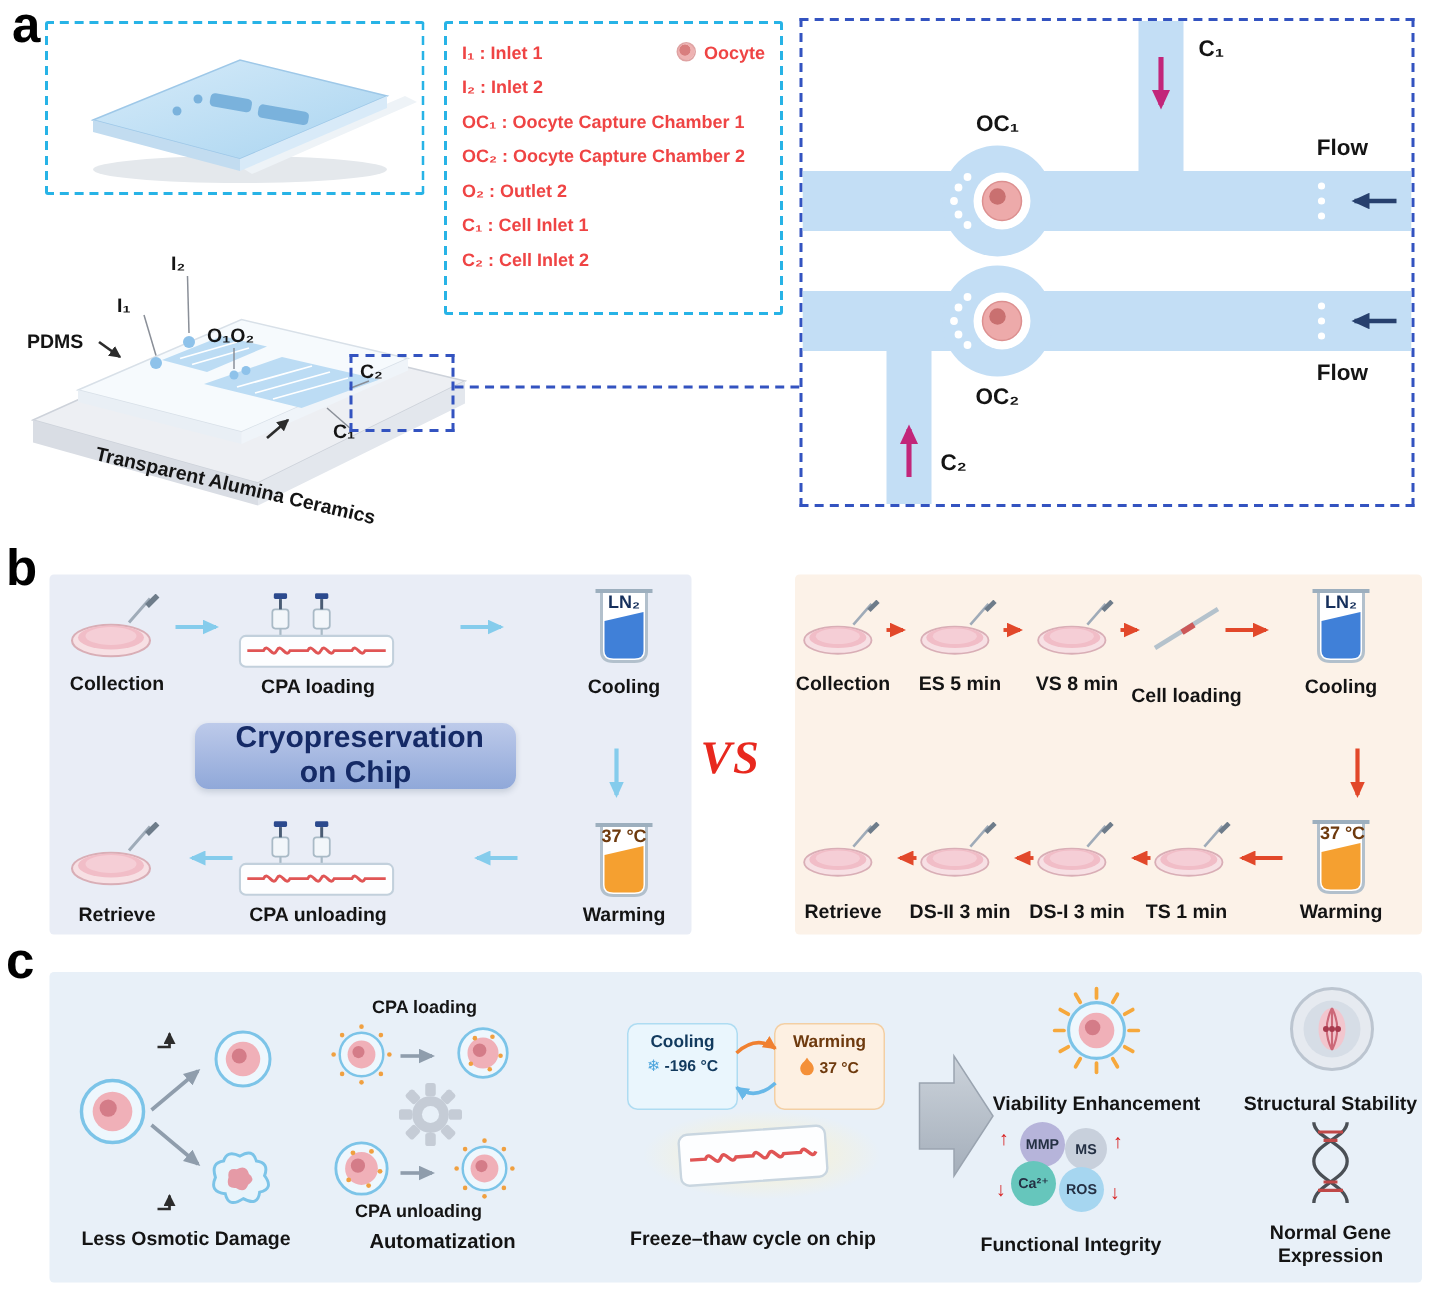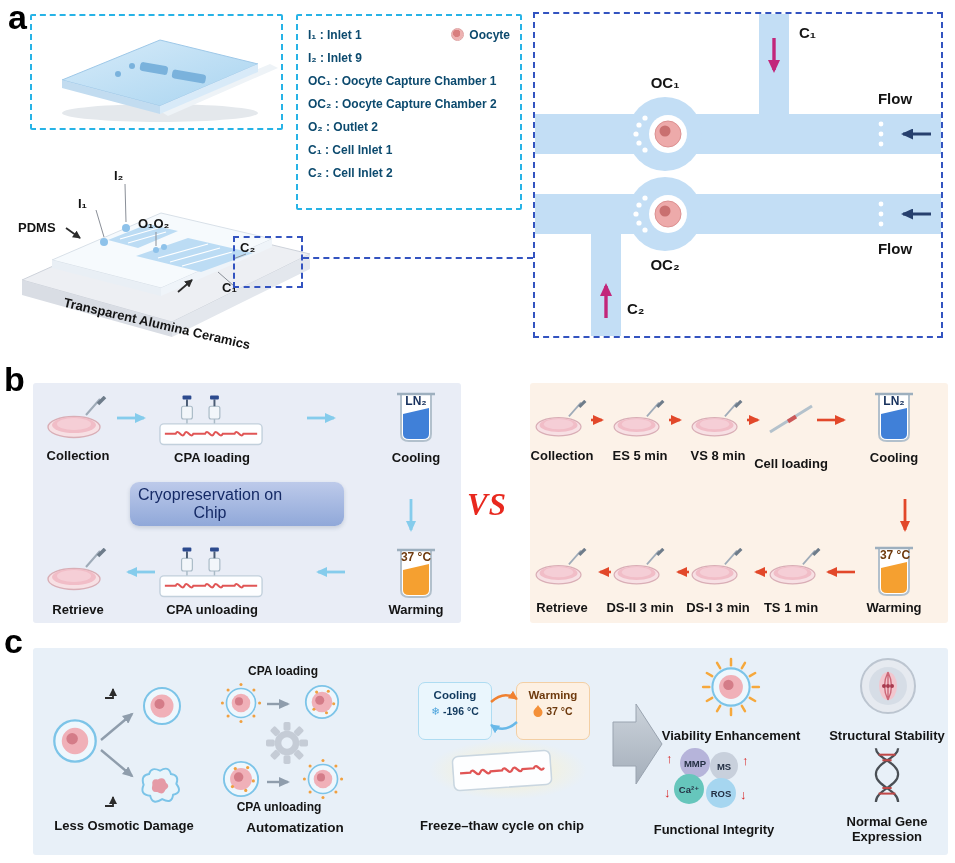--- a/index.html
+++ b/index.html
@@ -9,30 +9,30 @@
   .abs{position:absolute}
   .t{position:absolute;font-weight:700;color:#141414;font-size:13px;line-height:1.18;text-align:center;white-space:nowrap}
   .t.wrap{white-space:normal}
   .panel-letter{position:absolute;font-size:34px;font-weight:700;color:#000;line-height:1}
   .dbox{position:absolute;border:2px dashed #27b3e6;background:#fff;border-radius:2px}
   .dbox-blue{position:absolute;border:2px dashed #3353c0;background:#fff}
   .dashrect{position:absolute;border:2px dashed #3353c0}
   .dashline{position:absolute;border-top:2px dashed #3353c0;height:0}
   .legend{padding:7px 10px 0 10px}
   .legrow{display:flex;justify-content:space-between;align-items:center;height:23px;
-          font-size:12px;font-weight:700;color:#0c4a6e;white-space:nowrap}
+          font-size:12px;font-weight:700;color:#ef4444;white-space:nowrap}
   .oodot{display:inline-block;width:13px;height:13px;border-radius:50%;margin-right:5px;vertical-align:-2px;
          background:radial-gradient(circle at 42% 40%, #d87e7e 0 38%, #eeb2b2 42% 70%, #f6d4d4 74%);
          border:1px solid #dfa3a3}
   .bpanel{position:absolute;border-radius:3px}
   .bpanel.chip{background:#e9edf6}
   .bpanel.conv{background:#fcf2e8}
   .cpanel{position:absolute;background:#e8f0f8;border-radius:3px}
-  .titlebox{position:absolute;display:flex;align-items:center;text-align:center;
-            font-weight:400;font-size:16px;border-radius:9px;box-shadow:0 2px 4px rgba(40,60,90,.18)}
+  .titlebox{position:absolute;display:flex;align-items:center;justify-content:center;text-align:center;
+            font-weight:700;font-size:20px;border-radius:9px;box-shadow:0 2px 4px rgba(40,60,90,.18)}
   .titlebox.blue{background:linear-gradient(180deg,#bdcaea,#90a8d9);color:#152a66}
   .titlebox.orange{background:linear-gradient(180deg,#f8dcc0,#f2c69c);color:#41280e}
   .vs{position:absolute;font-family:"Liberation Serif","DejaVu Serif",serif;font-style:italic;
       font-weight:700;font-size:31px;color:#e8281e;letter-spacing:1px}
   .beakertxt{position:absolute;font-weight:700;font-size:12px;text-align:center;color:#16305c}
   .beakertxt.warm{color:#6e3a0e}
   .minibox{position:absolute;border-radius:7px;text-align:center;font-weight:700}
   .minibox .mtitle{font-size:11.5px;margin-top:6px}
   .minibox .mtemp{font-size:10.5px;margin-top:4px}
   .minibox.cool{background:#eaf6fd;border:1px solid #aedcf2;color:#123a5e}
@@ -193,21 +193,21 @@
   </div>
 
   <div class="dbox legend" style="left:296px;top:14px;width:226px;height:196px">
     <div class="legrow">
       <span>I₁ : Inlet 1</span>
       <span>
         <span class="oodot"></span><span>Oocyte</span>
       </span>
     </div>
     <div class="legrow">
-        <span>I₂ : Inlet 9</span>
+        <span>I₂ : Inlet 2</span>
       </div>
     <div class="legrow">
         <span>OC₁ : Oocyte Capture Chamber 1</span>
       </div>
     <div class="legrow">
         <span>OC₂ : Oocyte Capture Chamber 2</span>
       </div>
     <div class="legrow">
         <span>O₂ : Outlet 2</span>
       </div>

